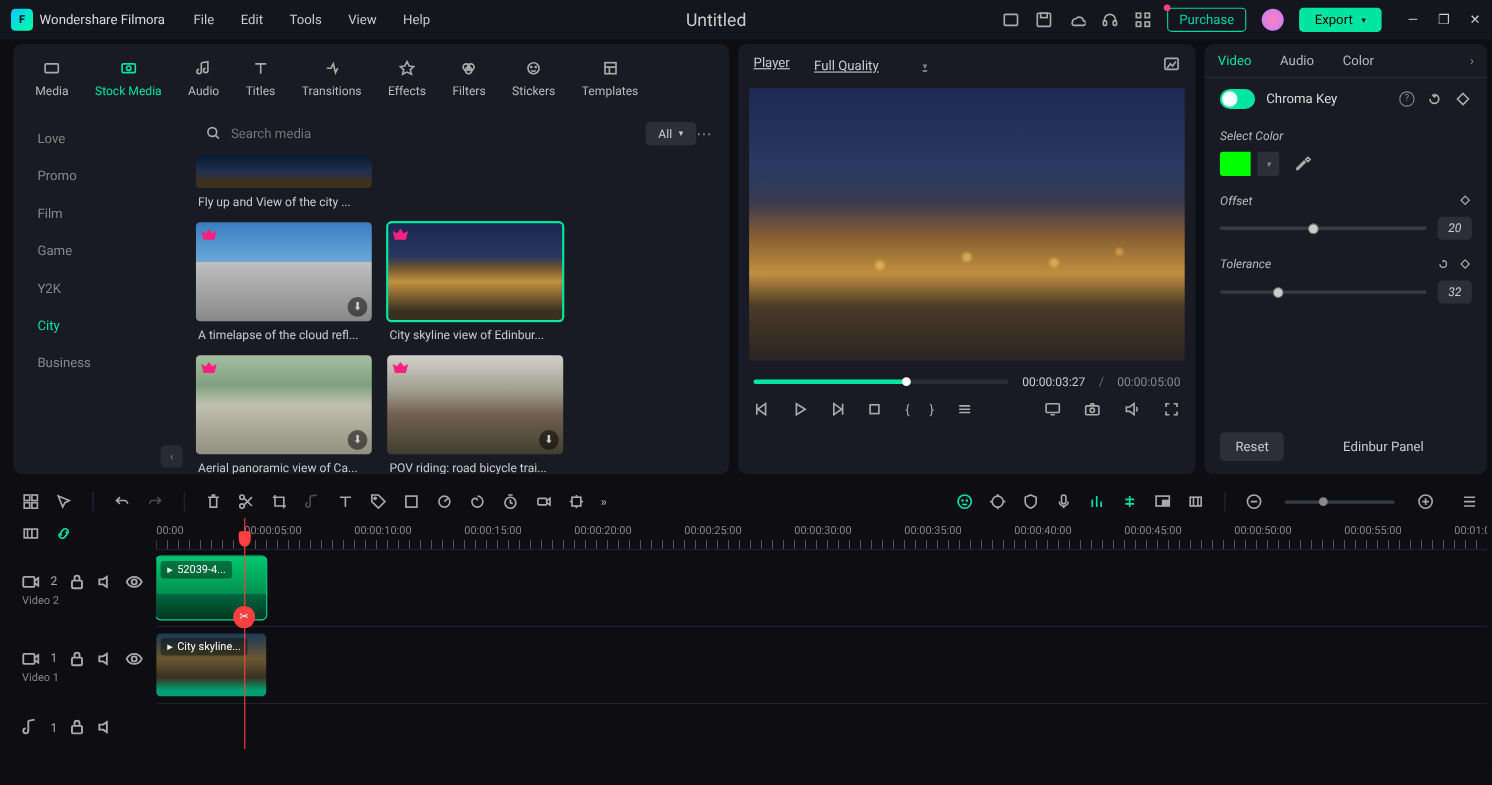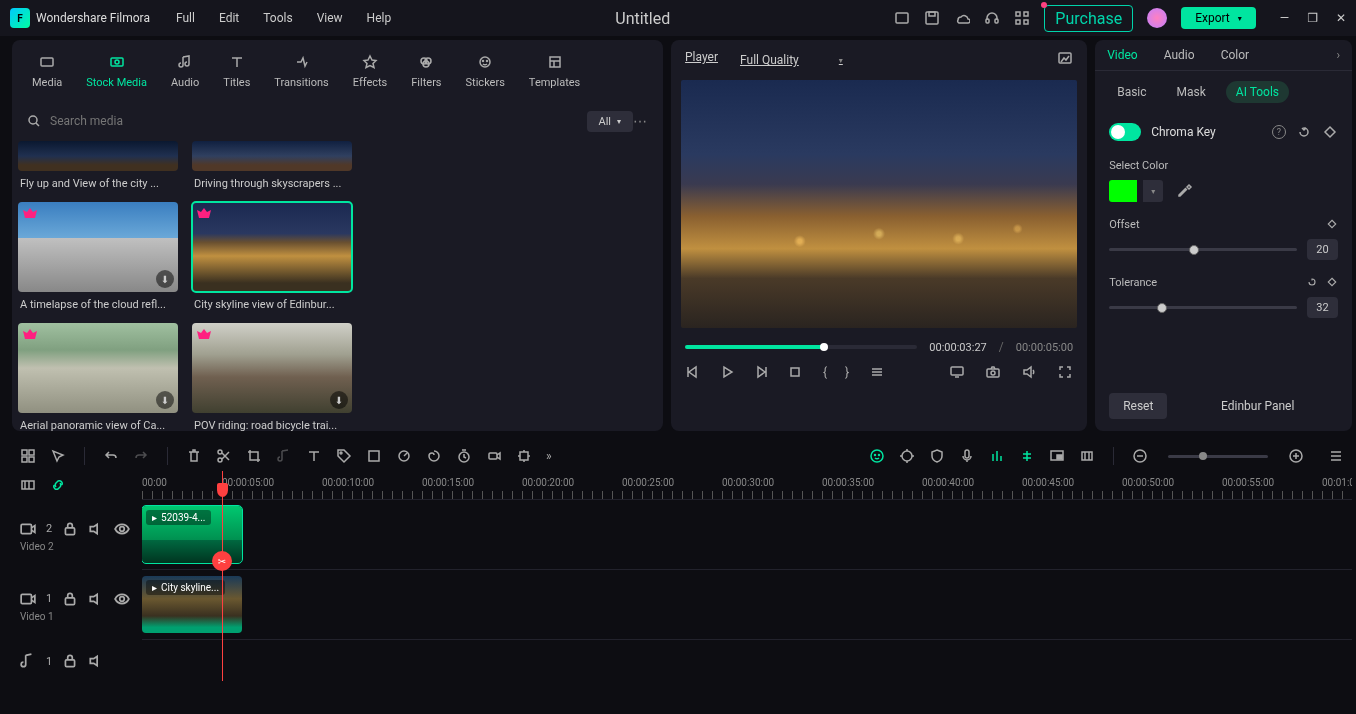--- a/index.html
+++ b/index.html
@@ -7,21 +7,21 @@
 
 
 .titlebar { height: 36px; background: #15151d; display: flex; align-items: center; padding: 0 10px; gap: 6px; }
 .logo { width: 20px; height: 20px; background: linear-gradient(135deg,#00c8ff,#00ffa0); border-radius: 4px; display:flex;align-items:center;justify-content:center;color:#000;font-weight:bold;font-size:10px; }
 .app-name { font-size: 12px; color:#ddd; margin-right: 20px; }
 .menubar { display:flex; gap: 24px; }
 .menubar span { color:#ccc; font-size:12px; cursor:default; }
 .titlebar-center { flex:1; text-align:center; color:#ccc; font-size:16px; }
 .titlebar-right { display:flex; align-items:center; gap:14px; }
 .ticon { width:16px;height:16px; display:flex;align-items:center;justify-content:center; color:#aaa; font-size:14px; }
-.purchase-btn { border:1px solid #00d4aa; color:#00d4aa; padding:3px 10px; border-radius:4px; font-size:16px; position:relative;}
+.purchase-btn { border:1px solid #00d4aa; color:#00d4aa; padding:3px 10px; border-radius:4px; font-size:12px; position:relative;}
 .purchase-dot { position:absolute; top:-4px; left:-4px; width:6px;height:6px;background:#ff4080;border-radius:50%; }
 .avatar { width:20px;height:20px;border-radius:50%;background:radial-gradient(circle,#ff80c0,#c080ff); }
 .export-btn { background:#00e5a0; color:#000; padding:4px 14px; border-radius:4px; font-size:12px; display:flex;align-items:center;gap:8px; }
 .win-controls { display:flex; gap:18px; margin-left:10px; }
 .win-controls span { color:#ccc; font-size:12px; }
 
 
 .main { display:flex; height: 395px; padding:0; gap:8px; }
 .panel { background:#1a1a24; border-radius:8px; }
 
@@ -92,21 +92,21 @@
 .inspector-tabs span.active { color:#00e5a0;}
 .inspector-tabs .more { margin-left:auto; color:#888;}
 .sub-tabs { display:flex; gap:10px; padding:10px 12px;}
 .sub-tab { font-size:12px; color:#bbb; padding:4px 10px; border-radius:12px; cursor:pointer;}
 .sub-tab.active { background:#1e3832; color:#00e5a0;}
 .section-row { display:flex; align-items:center; padding:10px 14px; gap:10px;}
 .toggle { width:32px;height:18px;background:#00e5a0;border-radius:9px;position:relative;}
 .toggle::after { content:"";position:absolute;left:2px;top:2px;width:14px;height:14px;background:#fff;border-radius:50%;}
 .section-title { flex:1; font-size:12px; color:#ddd;}
 .help { width:14px;height:14px;border:1px solid #888;border-radius:50%;display:flex;align-items:center;justify-content:center;font-size:9px;color:#888;}
-.prop { padding:8px 14px;}
+.prop { padding:8px 14px;font-style:italic;}
 .prop-label { font-size:11px; color:#bbb; margin-bottom:8px; display:flex; justify-content:space-between;}
 .color-row { display:flex; align-items:center; gap:6px;}
 .swatch { width:28px;height:22px;background:#00ff00;border-radius:3px 0 0 3px;}
 .swatch-dd { width:20px;height:22px;background:#2e2e3a;border-radius:0 3px 3px 0;display:flex;align-items:center;justify-content:center;color:#888;font-size:8px;}
 .eyedrop { margin-left:8px; color:#ccc;}
 .slider-row { display:flex; align-items:center; gap:10px;}
 .slider { flex:1; height:3px; background:#3a3a46; border-radius:2px; position:relative;}
 .slider-thumb { position:absolute; top:50%; transform:translate(-50%,-50%); width:10px;height:10px;border-radius:50%;background:#ccc;border:1px solid #666;}
 .num-box { width:31px; padding:4px 6px; background:#2e2e3a; border-radius:4px; font-size:11px; color:#ccc; text-align:center;}
 .inspector-footer { margin-top:auto; display:flex; gap:10px; padding:12px 14px;}
@@ -148,21 +148,21 @@
 .icn { width:16px; height:16px; stroke:#aaa; fill:none; stroke-width:1.5;}
 .icn.accent { stroke:#00e5a0; }
 </style>
 </head>
 <body>
 
 <div class="titlebar">
   <div class="logo">F</div>
   <div class="app-name">Wondershare Filmora</div>
   <div class="menubar">
-    <span>Full</span>
+    <span>File</span>
     <span>Edit</span>
     <span>Tools</span>
     <span>View</span>
     <span>Help</span>
   </div>
   <div class="titlebar-center">Untitled</div>
   <div class="titlebar-right">
     <span class="ticon">
         <svg class="icn" viewBox="0 0 16 16">
           <rect x="2" y="3" width="12" height="10" rx="1"></rect>
@@ -287,44 +287,50 @@
           <span class="ticon2">
             <svg class="icn" viewBox="0 0 16 16">
               <rect x="3" y="3" width="10" height="10"></rect>
               <path d="M3 7h10M7 7v6"></path>
             </svg>
           </span>
           <span>Templates</span>
         </div>
     </div>
     <div class="left-body">
+      <div class="cat-sidebar">
+        <div class="cat-item">Love</div>
+        <div class="cat-item">Promo</div>
+        <div class="cat-item">Film</div>
+        <div class="cat-item">Game</div>
+        <div class="cat-item">Y2K</div>
+        <div class="cat-item active">City</div>
+        <div class="cat-item">Business</div>
+        <div class="cat-collapse">‹</div>
+      </div>
       <div class="media-area">
         <div class="search-row">
           <div class="search-box">
             <svg class="icn" viewBox="0 0 16 16">
                 <circle cx="7" cy="7" r="4"></circle>
                 <path d="M10 10l3 3"></path>
               </svg>
             <input placeholder="Search media" style="">
           </div>
           <div class="all-dd">
               <span>All</span>
               <span style="font-size:8px">▾</span>
             </div>
           <span class="more-icon">⋯</span>
         </div>
         <div class="media-grid">
           <div class="media-row">
             <div class="media-item">
               <div class="thumb tb-night1" style="height:30px"></div>
               <div class="media-label">Fly up and View of the city ...</div>
-            </div>
-            <div class="media-item">
-              <div class="thumb tb-night2" style="height:30px"></div>
-              <div class="media-label">Driving through skyscrapers ...</div>
             </div>
           </div>
           <div class="media-row">
             <div class="media-item">
               <div class="thumb tb-skyscrapers">
                   <svg class="premium-badge" viewBox="0 0 16 16">
                     <path fill="#ff2080" d="M8 2l3 4 4-2-2 8H3L1 4l4 2z"></path>
                   </svg>
                   <span class="dl-icon">⬇</span>
                 </div>
@@ -448,25 +454,20 @@
     </div>
   </div>
 
   <div class="right-col panel">
     <div class="inspector-tabs">
       <span class="active">Video</span>
       <span>Audio</span>
       <span>Color</span>
       <span class="more">›</span>
     </div>
-    <div class="sub-tabs">
-      <span class="sub-tab">Basic</span>
-      <span class="sub-tab">Mask</span>
-      <span class="sub-tab active">AI Tools</span>
-    </div>
     <div class="section-row">
       <div class="toggle"></div>
       <span class="section-title">Chroma Key</span>
       <span class="help">?</span>
       <span>
           <svg class="icn" viewBox="0 0 16 16">
             <path d="M4 8a4 4 0 104-4v2"></path>
             <path d="M6 4l2 2 2-2"></path>
           </svg>
         </span>

